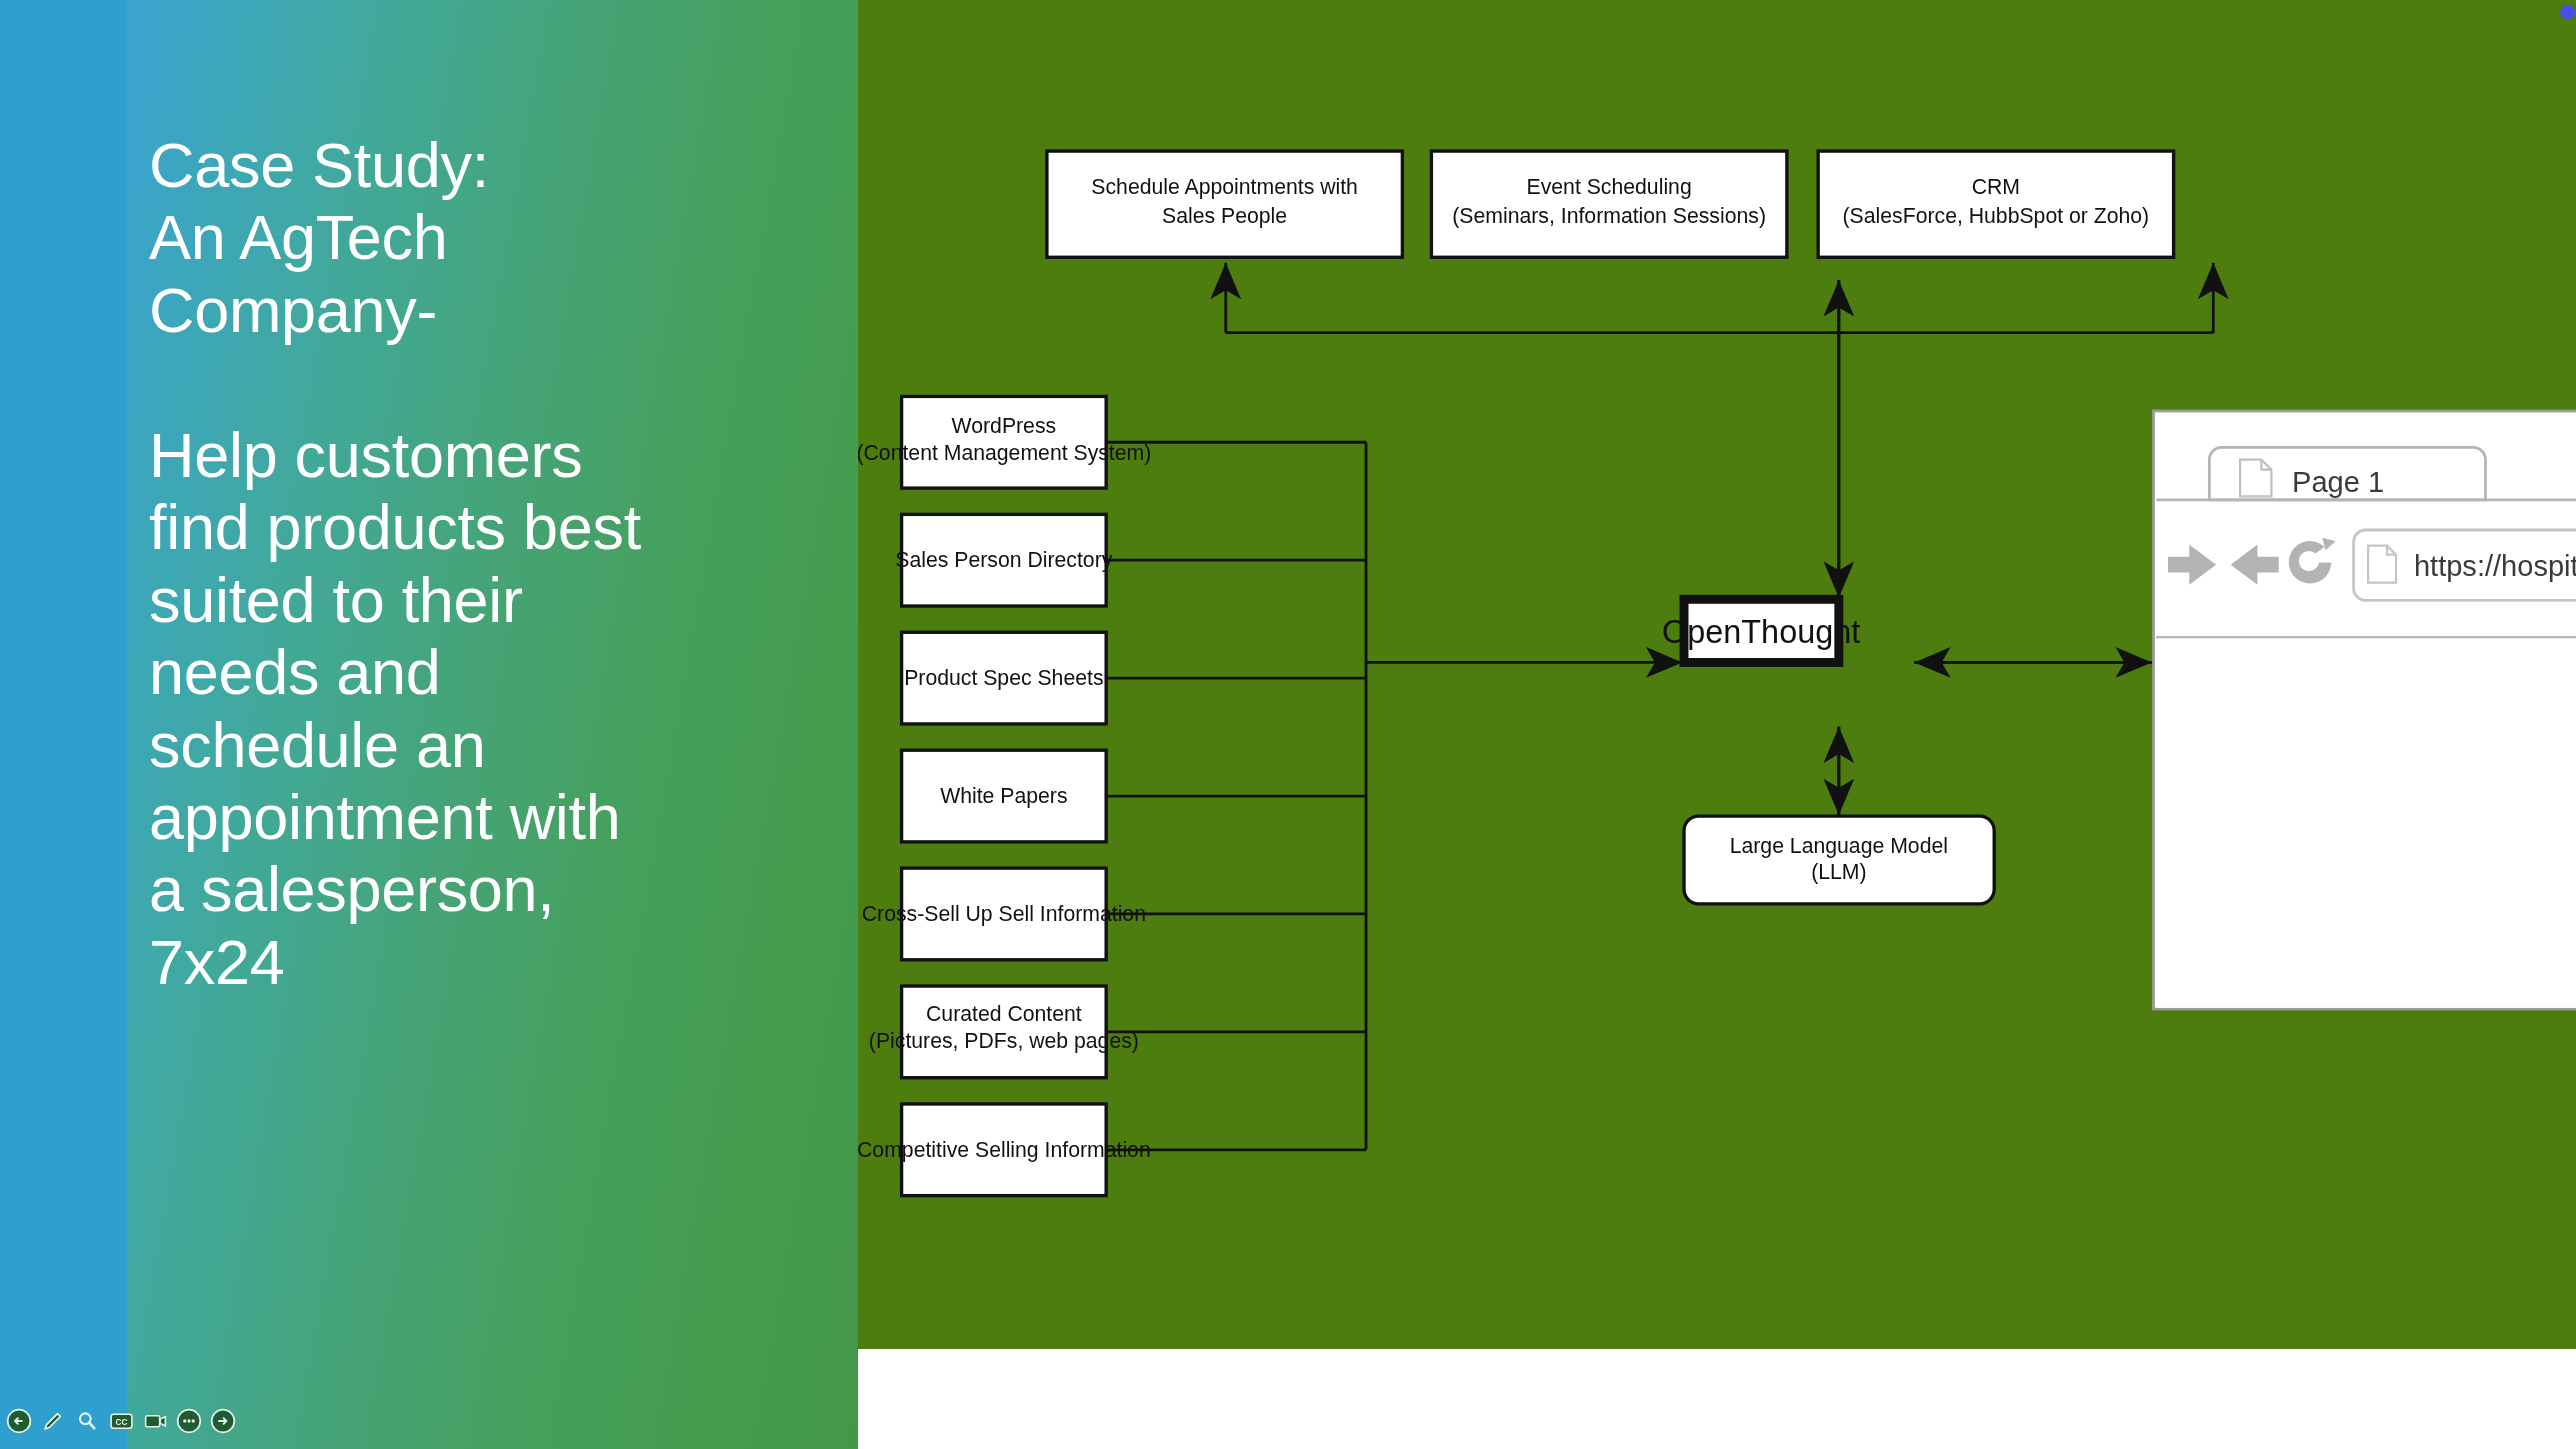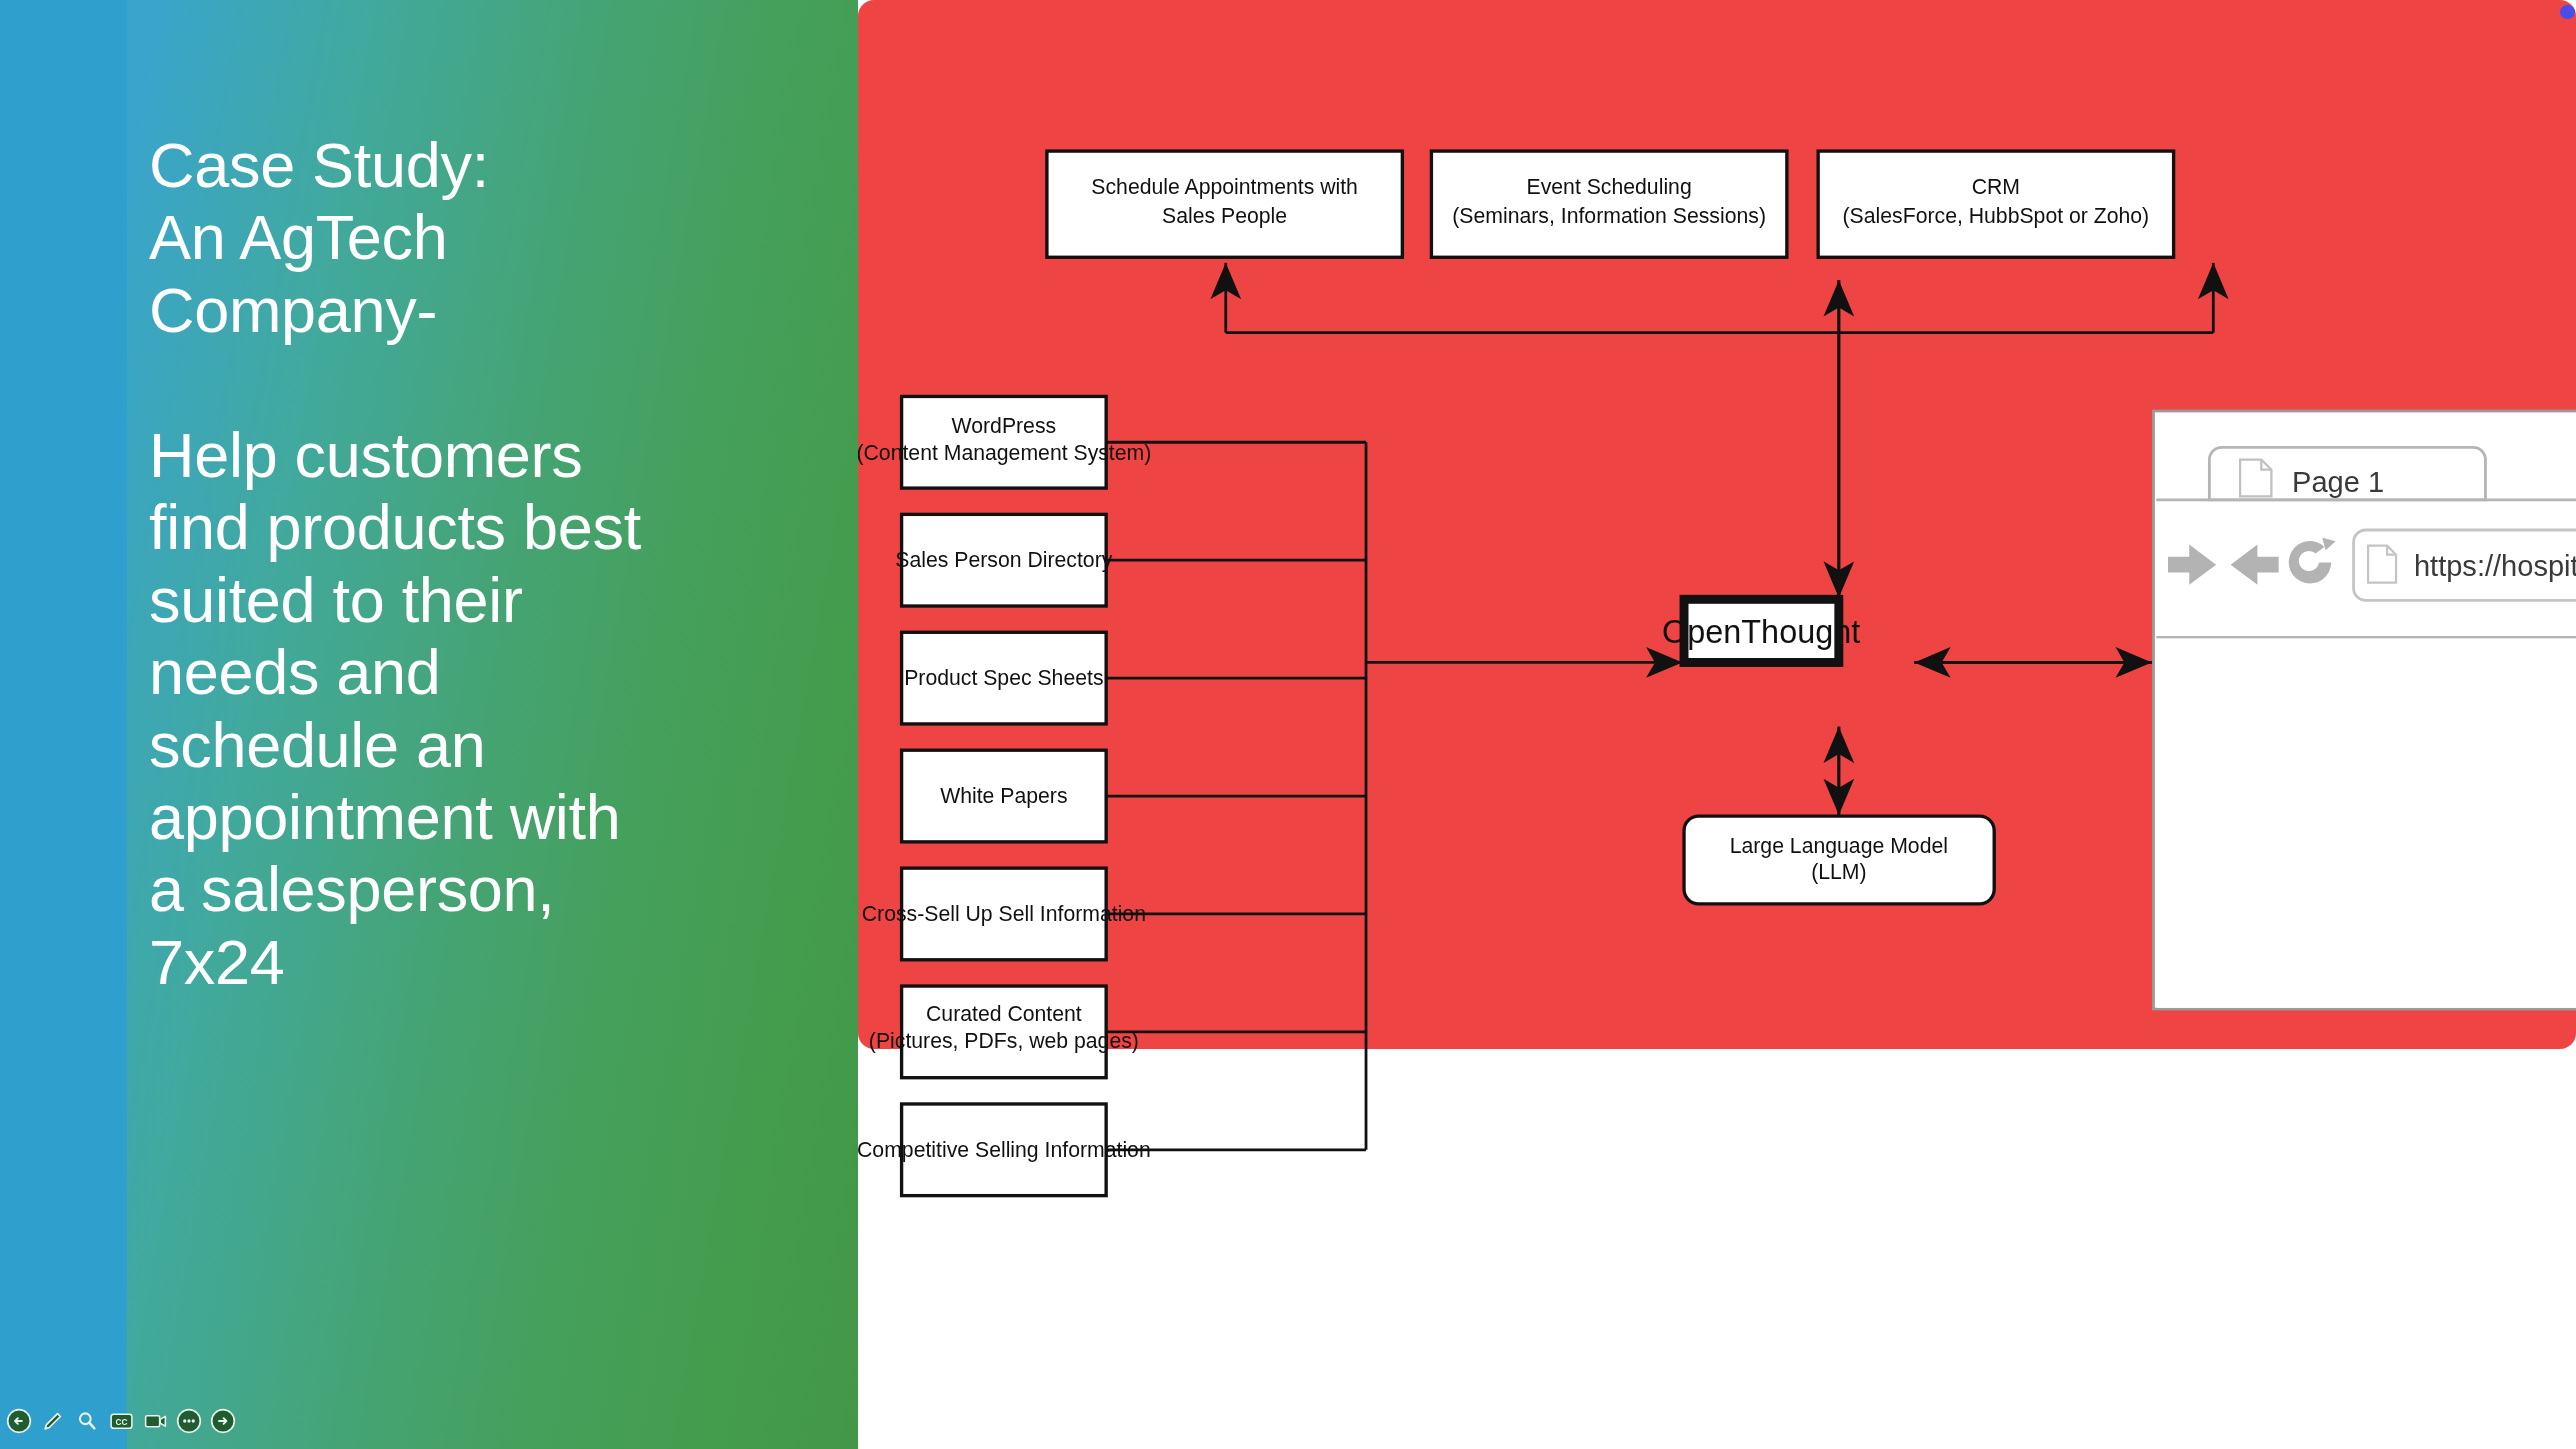--- a/index.html
+++ b/index.html
@@ -36,23 +36,22 @@
     display:flex;align-items:center;gap:7px;
     height:30px;
   }
   .tb-icon{
     width:27px;height:27px;display:flex;align-items:center;justify-content:center;
   }
   .tb-icon svg{display:block;}
 
   
   .diagram{
-    position:absolute;left:858px;top:0;width:1718px;height:1049px;
-    background:#ef4444;
-    border-radius:16px;
+    position:absolute;left:858px;top:0;width:1718px;height:1349px;
+    background:#4d7c0f;
   }
   .diagram svg{display:block;width:1718px;height:1449px;}
   .box-txt{
     font-family:"Liberation Sans", sans-serif;
     font-size:38px;fill:#111111;text-anchor:middle;
   }
   .box-txt-big{
     font-family:"Liberation Sans", sans-serif;
     font-size:58px;fill:#111111;text-anchor:middle;
   }

